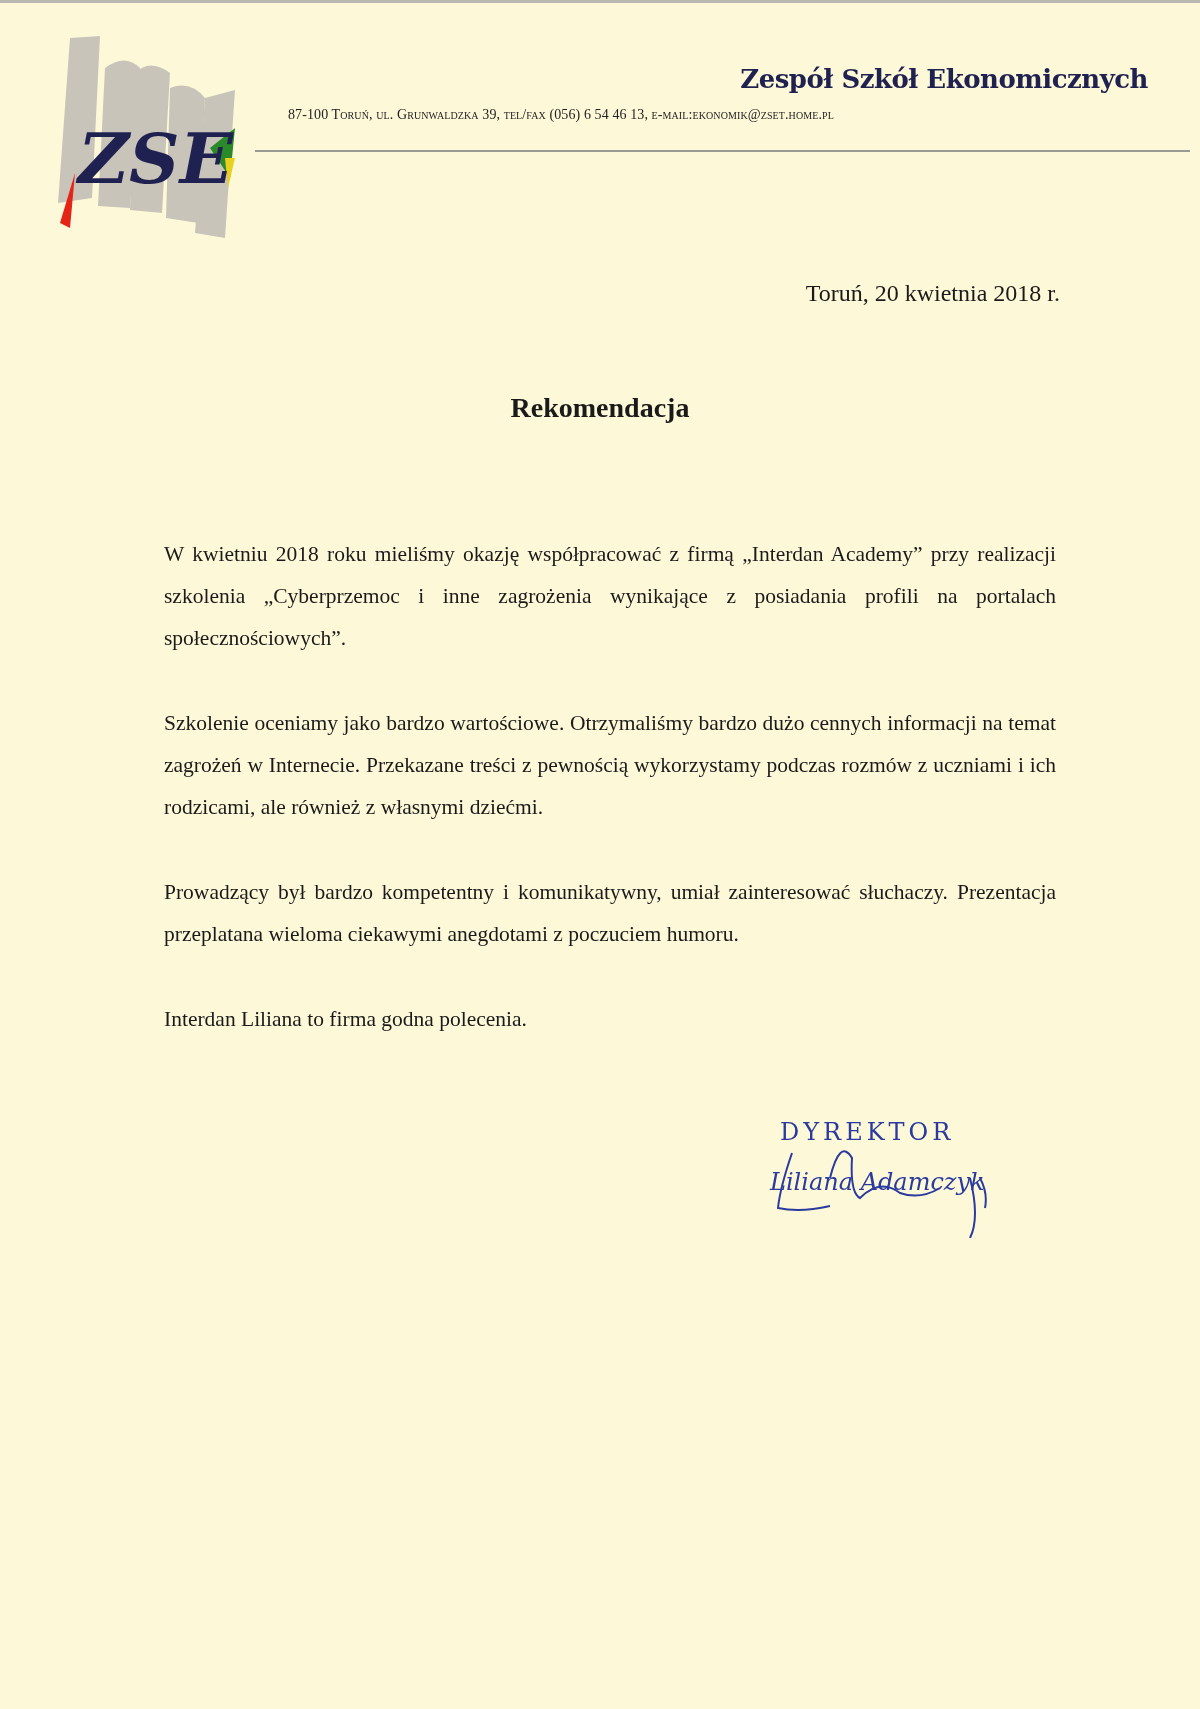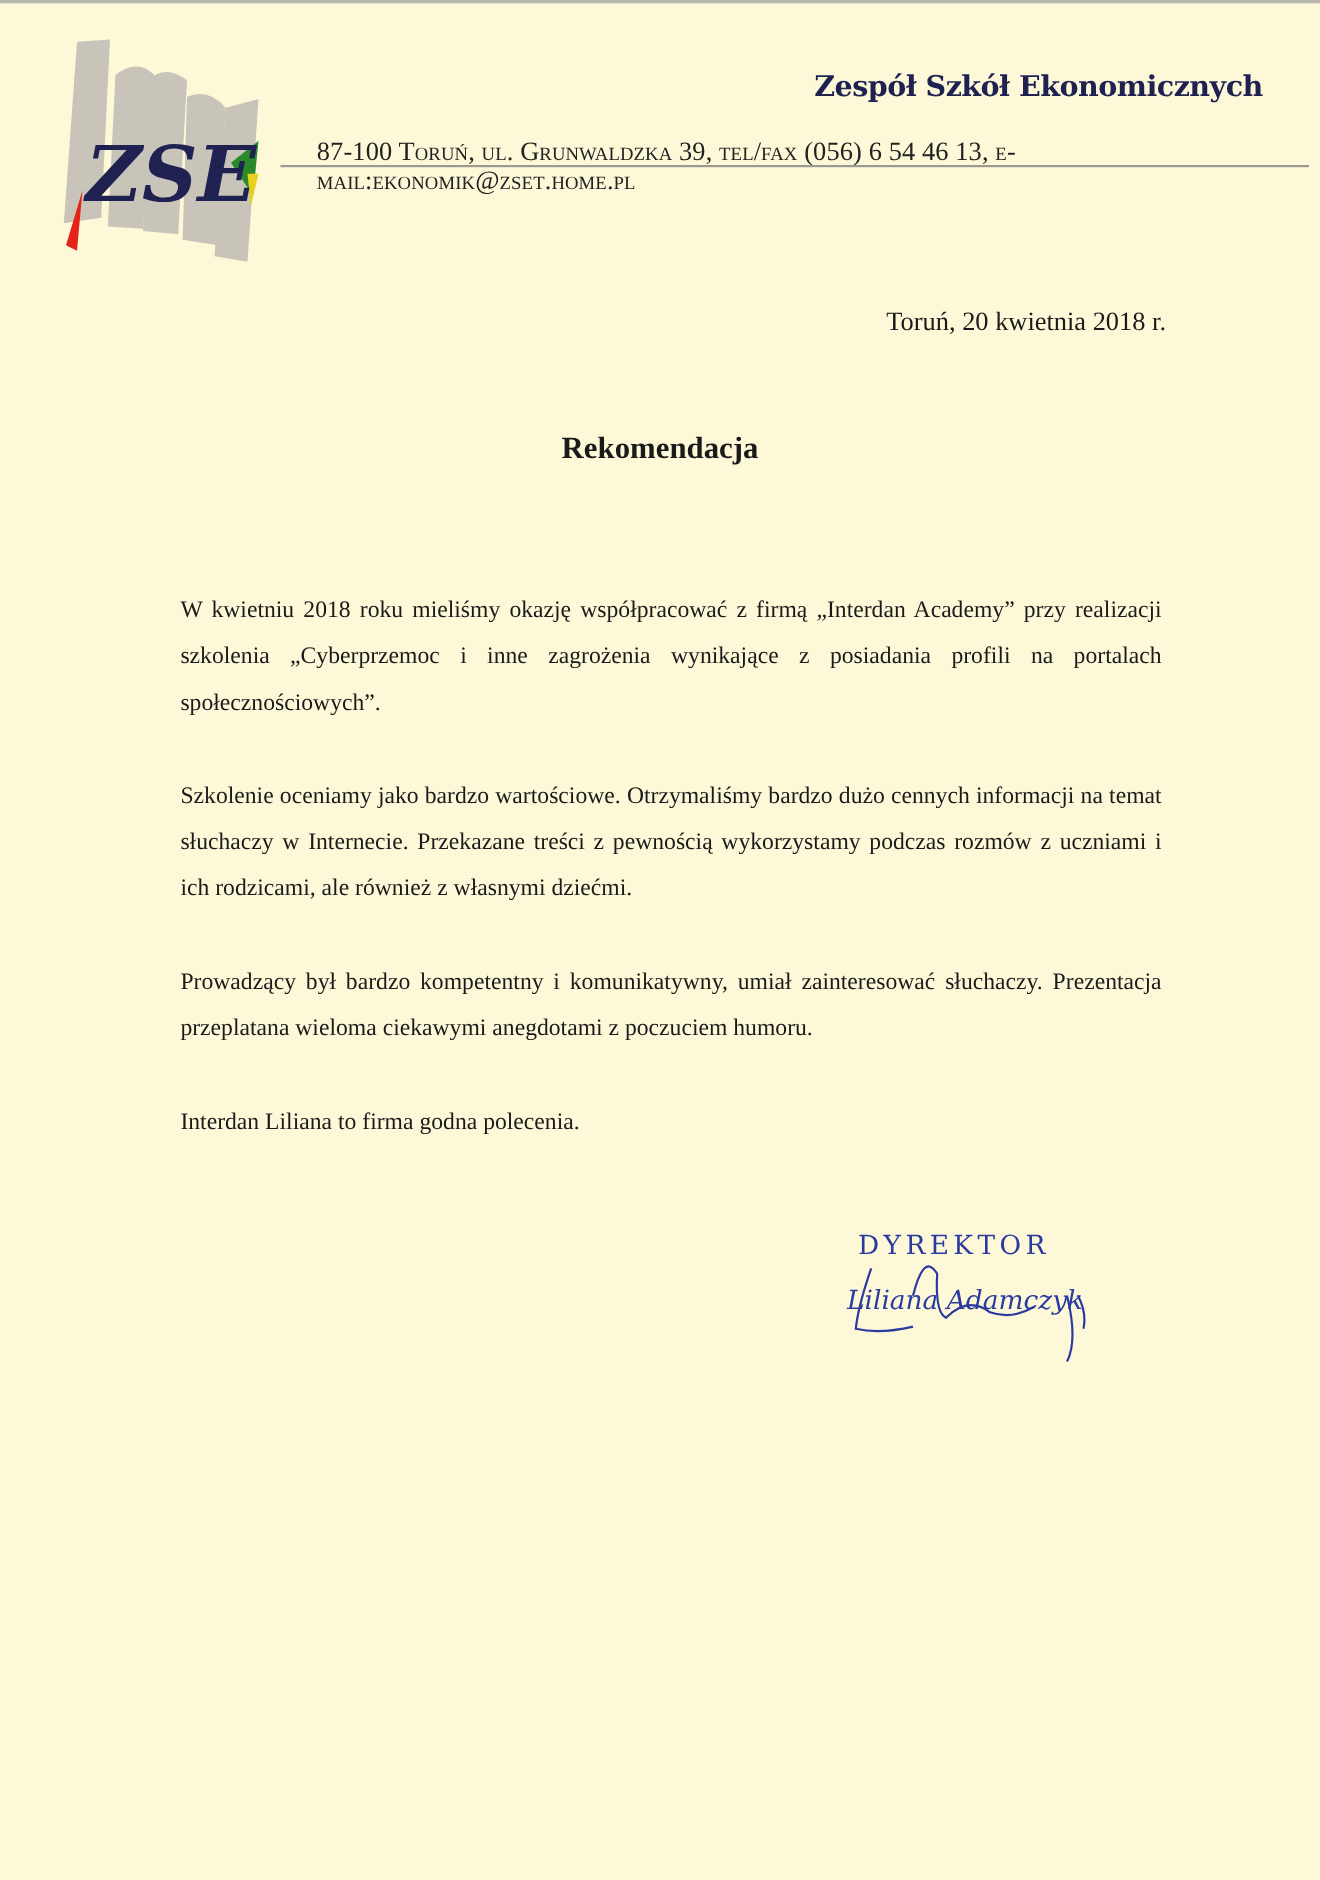--- a/index.html
+++ b/index.html
@@ -7,21 +7,21 @@
     width: 1200px; height: 1709px; overflow: hidden;
     background: #fdf9d8;
     font-family: "Liberation Serif", "DejaVu Serif", serif;
     color: #1a1a1a;
     position: relative;
   }
   .top-border { position: absolute; left: 0; top: 0; width: 1200px; height: 3px; background: #b8b8b0; }
   .logo { position: absolute; left: 30px; top: 28px; width: 230px; height: 210px; }
   .school-name { position: absolute; right: 52px; top: 44px; text-align: center; font-family: "DejaVu Serif", serif; font-weight: bold; color: #1f2150; font-size: 26px; line-height: 32px; letter-spacing: -0.5px; margin-top: 19px; }
   .school-name .line2 { display: block; padding-left: 110px; }
-  .address { position: absolute; left: 288px; top: 125px; font-size: 24px; color: #222; letter-spacing: 0.1px; }
+  .address { position: absolute; left: 288px; top: 107px; font-size: 14px; color: #222; letter-spacing: 0.1px; }
   .address .sc { font-variant: small-caps; }
   .header-rule { position: absolute; left: 255px; top: 150px; width: 935px; height: 2px; background: #9a9a94; }
   .date { position: absolute; right: 140px; top: 280px; font-size: 24px; }
   .title { position: absolute; left: 0; width: 1200px; top: 392px; text-align: center; font-weight: bold; font-size: 28px; }
   .body-text { position: absolute; left: 148px; width: 924px; font-size: 21.5px; line-height: 42px; text-align: justify; }
   .body-text p { margin: 16px; }
   .p1 { top: 517px; }
   .p2 { top: 686px; }
   .p3 { top: 855px; }
   .p4 { top: 982px; }
@@ -62,21 +62,21 @@
 <div class="header-rule"></div>
 
 <div class="date">Toruń, 20 kwietnia 2018 r.</div>
 
 <div class="title">Rekomendacja</div>
 
 <div class="body-text p1">
     <p>W kwietniu 2018 roku mieliśmy okazję współpracować z firmą „Interdan Academy” przy realizacji szkolenia „Cyberprzemoc i inne zagrożenia wynikające z posiadania profili na portalach społecznościowych”.</p>
   </div>
 <div class="body-text p2">
-    <p>Szkolenie oceniamy jako bardzo wartościowe. Otrzymaliśmy bardzo dużo cennych informacji na temat słuchaczy w Internecie. Przekazane treści z pewnością wykorzystamy podczas rozmów z uczniami i ich rodzicami, ale również z własnymi dziećmi.</p>
+    <p>Szkolenie oceniamy jako bardzo wartościowe. Otrzymaliśmy bardzo dużo cennych informacji na temat zagrożeń w Internecie. Przekazane treści z pewnością wykorzystamy podczas rozmów z uczniami i ich rodzicami, ale również z własnymi dziećmi.</p>
   </div>
 <div class="body-text p3">
     <p>Prowadzący był bardzo kompetentny i komunikatywny, umiał zainteresować słuchaczy. Prezentacja przeplatana wieloma ciekawymi anegdotami z poczuciem humoru.</p>
   </div>
 <div class="body-text p4">
     <p>Interdan Liliana to firma godna polecenia.</p>
   </div>
 
 <div class="sig-block">
   <div class="sig-title">DYREKTOR</div>

